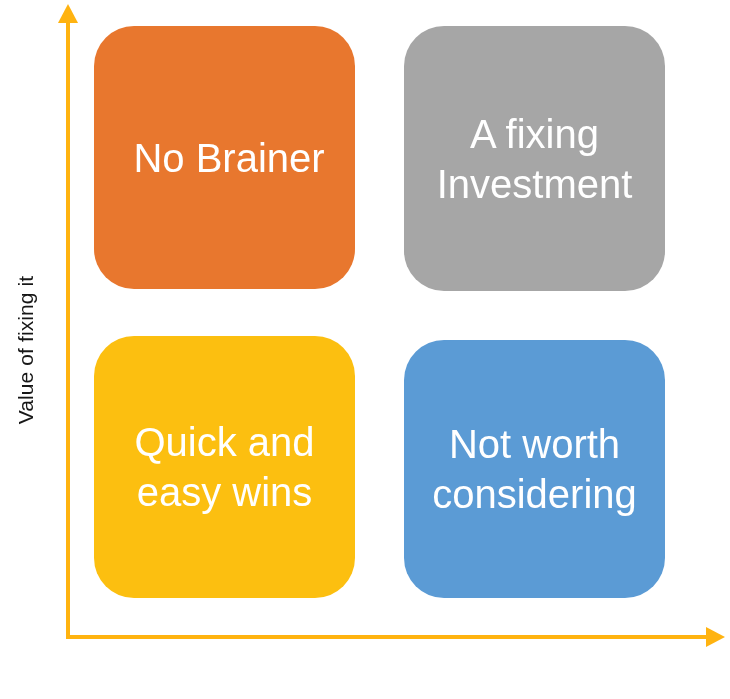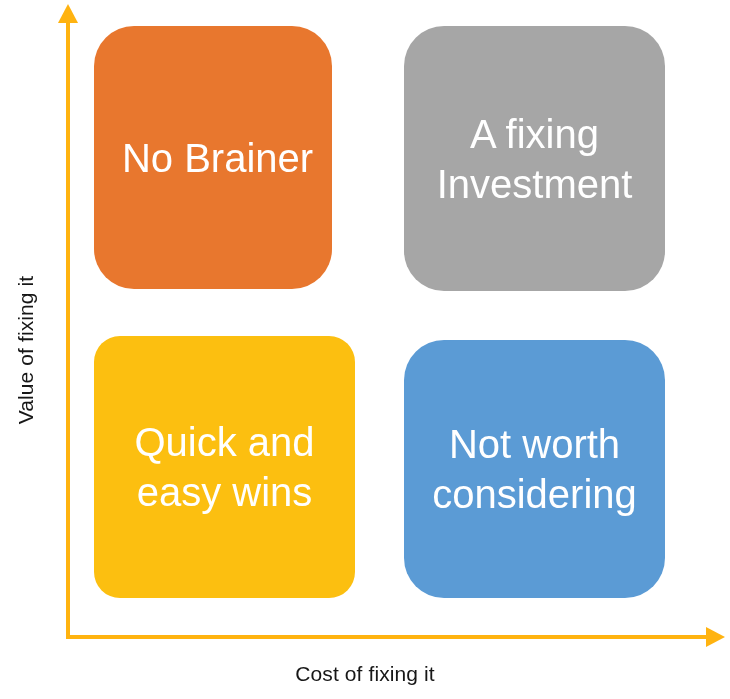--- a/index.html
+++ b/index.html
@@ -97,36 +97,35 @@
     color: #ffffff;
     font-size: 40px;
     line-height: 50px;
     font-weight: normal;
     padding: 0 14px;
     box-sizing: border-box;
   }
   #quadrant-no-brainer {
     left: 94px;
     top: 26px;
-    width: 238px;
+    width: 261px;
     height: 263px;
     padding-left: 23px;
   }
   #quadrant-worthy-investment {
     left: 404px;
     top: 26px;
     width: 261px;
     height: 265px;
   }
   #quadrant-quick-wins {
     left: 94px;
     top: 336px;
     width: 261px;
     height: 262px;
-    border-radius: 26px;
   }
   #quadrant-not-worth {
     left: 404px;
     top: 340px;
     width: 261px;
     height: 258px;
     justify-content: center;
   }
   .quadrant .label {
     display: block;
@@ -140,23 +139,20 @@
 
   <div class="axis-line" id="y-axis-line" style="background: rgb(255, 179, 16);"></div>
   <div class="arrow-head" id="y-axis-arrow" style="border-bottom-color: rgb(255, 179, 16);"></div>
 
   <div class="axis-line" id="x-axis-line" style="background: rgb(255, 179, 16);"></div>
   <div class="arrow-head" id="x-axis-arrow" style="border-left-color: rgb(255, 179, 16);"></div>
 
   <div class="axis-title" id="y-axis-title">
     <span class="rot">Value of fixing it</span>
   </div>
-  <div class="axis-title" id="x-axis-title">
-    <span>Cost of fixing it</span>
-  </div>
 
   <div class="quadrant" id="quadrant-no-brainer" style="background: rgb(232, 119, 46);">
     <span class="label">No Brainer</span>
   </div>
 
   <div class="quadrant" id="quadrant-worthy-investment" style="background: rgb(166, 166, 166);">
     <span class="label">A fixing
 Investment</span>
   </div>
 

